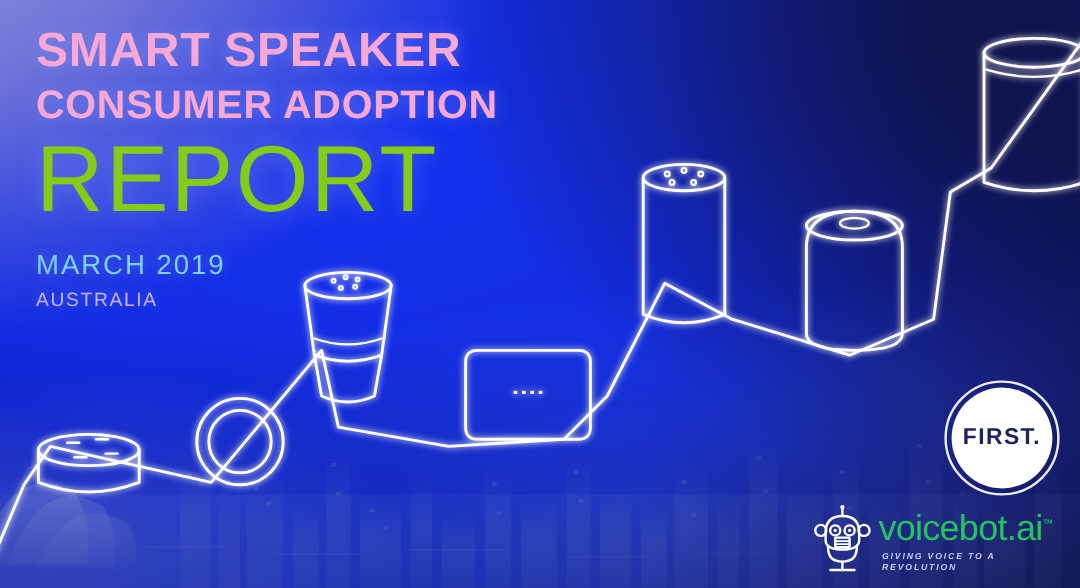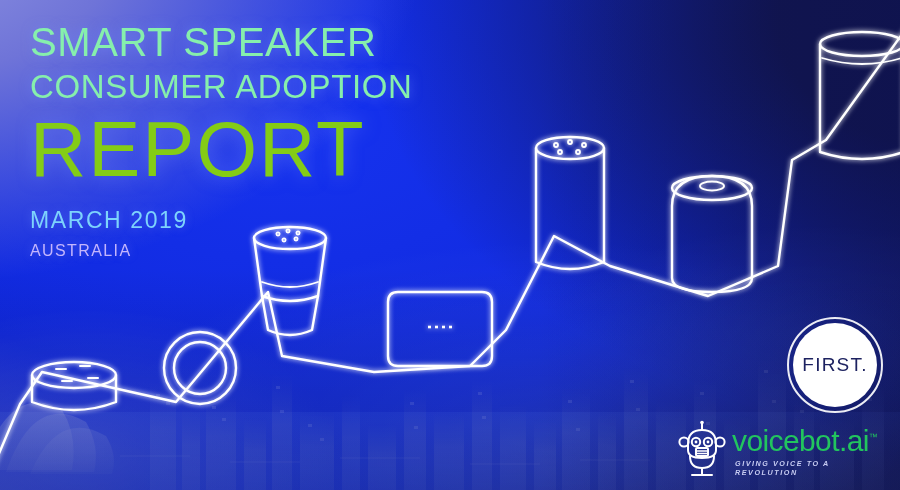--- a/index.html
+++ b/index.html
@@ -39,21 +39,21 @@
   }
   .bg-vignette{
     background:linear-gradient(to bottom, rgba(10,14,70,.0) 55%, rgba(10,14,70,.30) 100%),
                linear-gradient(to right, rgba(10,14,70,.0) 60%, rgba(12,16,78,.45) 100%);
   }
   
   .artwork{position:absolute;inset:0;}
   
   .titleblock{position:absolute;left:30px;top:22px;width:430px;}
   .t-line1,.t-line2{
-    color:#86efac;font-weight:400;letter-spacing:.6px;line-height:1.0;
+    color:#f9a8d4;font-weight:700;letter-spacing:.6px;line-height:1.0;
     text-shadow:0 0 12px rgba(120,140,255,.55);
   }
   .t-line1{font-size:40px;}
   .t-line2{font-size:33px;margin-top:8px;}
   .t-report{
     color:#84cc16;font-weight:400;font-size:78px;line-height:.98;
     letter-spacing:2px;margin-top:8px;
     text-shadow:0 0 18px rgba(120,140,255,.5);
   }
   .t-date{
@@ -71,21 +71,21 @@
   .first-ring{
     position:absolute;inset:0;border-radius:50%;
     border:2px solid rgba(255,255,255,.92);
   }
   .first-disc{
     position:absolute;inset:6px;border-radius:50%;
     background:#ffffff;
     display:flex;align-items:center;justify-content:center;
   }
   .first-text{
-    color:#1d2260;font-size:19px;font-weight:400;letter-spacing:1.2px;
+    color:#1d2260;font-size:19px;font-weight:700;letter-spacing:1.2px;
   }
   
   .logo{
     position:absolute;left:676px;top:418px;width:204px;height:62px;
     display:flex;align-items:center;
   }
   .logo-mark{width:52px;height:58px;flex:0 0 52px;}
   .logo-words{margin-left:4px;position:relative;top:2px;}
   .logo-name{
     color:#22c55e;font-size:30px;font-weight:400;letter-spacing:-.6px;line-height:1;

